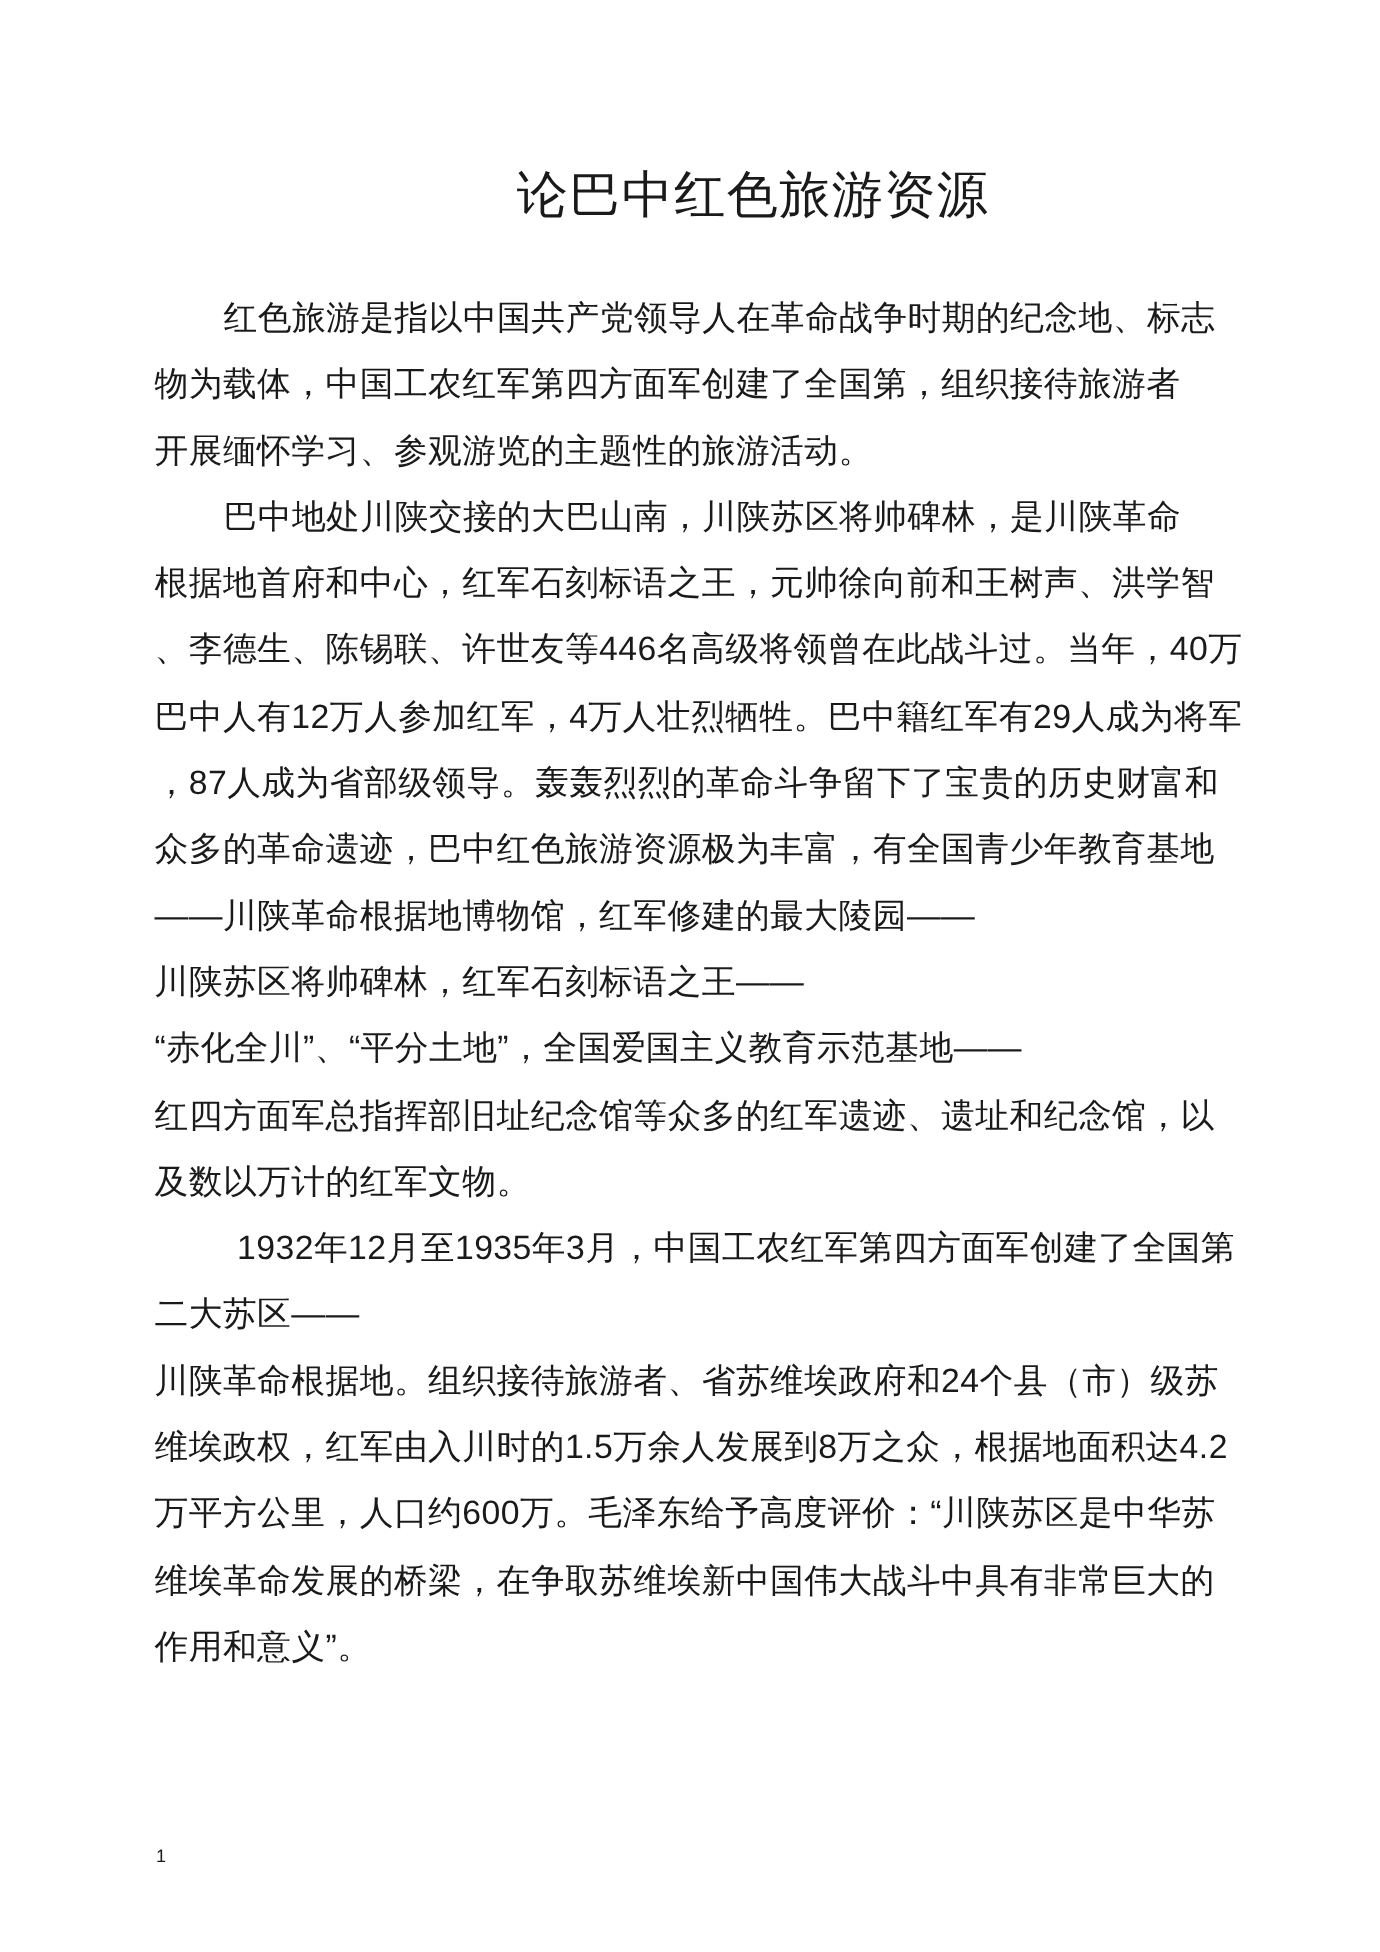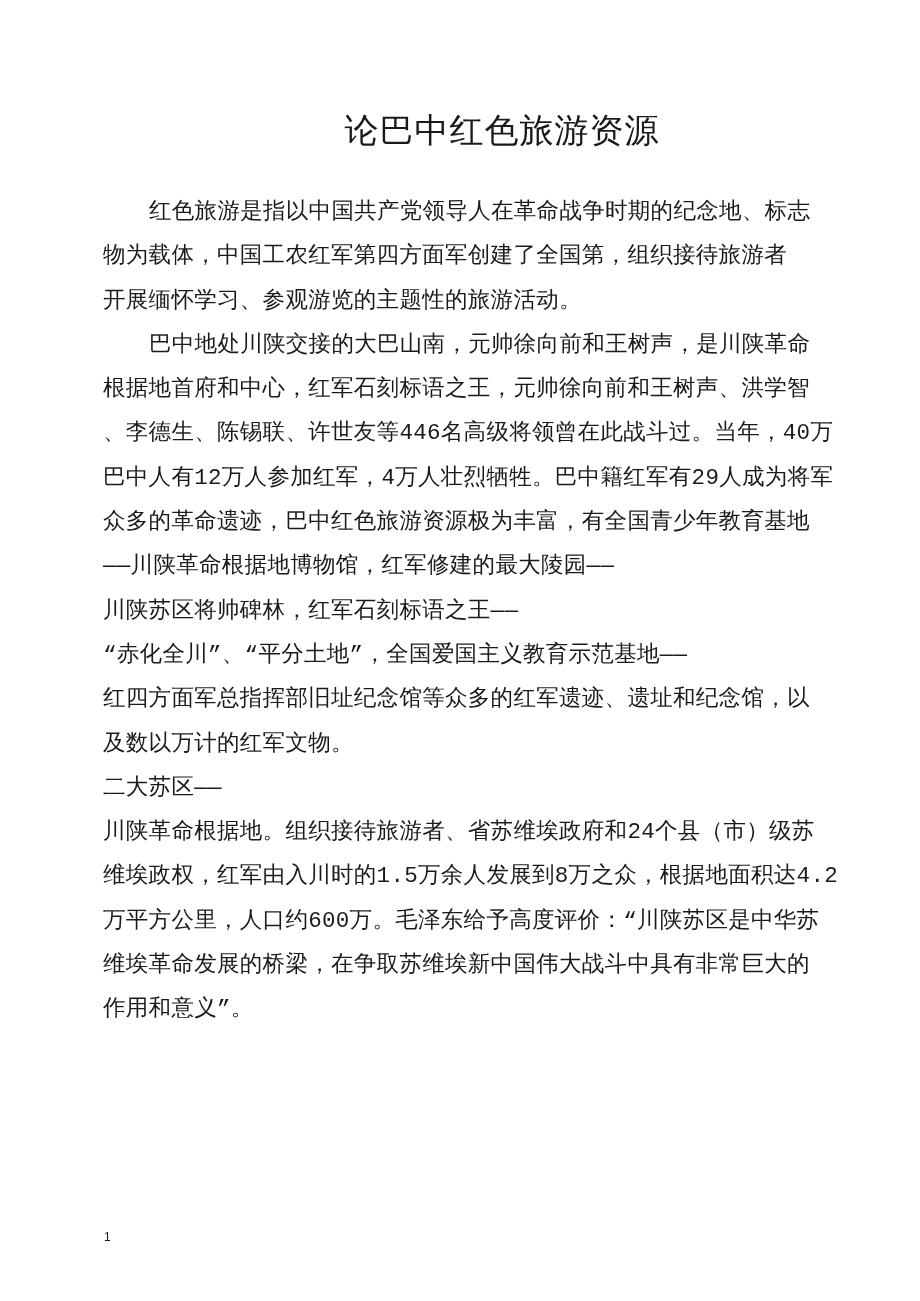--- a/index.html
+++ b/index.html
@@ -5,21 +5,21 @@
   html, body { margin: 0; padding: 0; background: #ffffff; }
   body { width: 920px; height: 1301px; position: relative; overflow: hidden; }
   .page { position: absolute; left: 0; top: 0; width: 920px; height: 1301px; background: #ffffff; }
   .title {
     position: absolute; left: 0; top: 108px; width: 920px; text-align: center;
     font-family: "DejaVu Sans", sans-serif; font-size: 34px; font-weight: 300;
     color: #1a1a1a; letter-spacing: 1px; line-height: 44px; margin-left: 42px;
   }
   .body {
     position: absolute; left: 103px; top: 190px; width: 720px;
-    font-family: Liberation Mono, monospace; font-size: 22.5px; color: #1a1a1a;
+    font-family: Liberation Sans, sans-serif; font-size: 22.5px; color: #1a1a1a;
   }
   .line { height: 44.3px; line-height: 44.3px; white-space: nowrap; overflow: visible; letter-spacing: 0.3px; }
   .indent { padding-left: 46px; }
   .indent2 { padding-left: 55px; }
   .page-number {
     position: absolute; left: 104px; top: 1230px;
     font-family: "Liberation Sans", sans-serif; font-size: 12px; color: #1a1a1a;
   }
 </style>
 </head>
@@ -28,32 +28,34 @@
 <div class="page">
   <div class="title">论巴中红色旅游资源</div>
 
   <div class="body">
     <div>
       <div class="line indent">红色旅游是指以中国共产党领导人在革命战争时期的纪念地、标志</div>
       <div class="line">物为载体，中国工农红军第四方面军创建了全国第，组织接待旅游者</div>
       <div class="line">开展缅怀学习、参观游览的主题性的旅游活动。</div>
     </div>
     <div>
-      <div class="line indent">巴中地处川陕交接的大巴山南，元帅徐向前和王树声，是川陕革命</div>
+      <div class="line indent">巴中地处川陕交接的大巴山南，川陕苏区将帅碑林，是川陕革命</div>
       <div class="line">根据地首府和中心，红军石刻标语之王，元帅徐向前和王树声、洪学智</div>
       <div class="line">、李德生、陈锡联、许世友等446名高级将领曾在此战斗过。当年，40万</div>
       <div class="line">巴中人有12万人参加红军，4万人壮烈牺牲。巴中籍红军有29人成为将军</div>
+      <div class="line">，87人成为省部级领导。轰轰烈烈的革命斗争留下了宝贵的历史财富和</div>
       <div class="line">众多的革命遗迹，巴中红色旅游资源极为丰富，有全国青少年教育基地</div>
       <div class="line">——川陕革命根据地博物馆，红军修建的最大陵园——</div>
       <div class="line">川陕苏区将帅碑林，红军石刻标语之王——</div>
       <div class="line">“赤化全川”、“平分土地”，全国爱国主义教育示范基地——</div>
       <div class="line">红四方面军总指挥部旧址纪念馆等众多的红军遗迹、遗址和纪念馆，以</div>
       <div class="line">及数以万计的红军文物。</div>
     </div>
     <div>
+      <div class="line indent2">1932年12月至1935年3月，中国工农红军第四方面军创建了全国第</div>
       <div class="line">二大苏区——</div>
       <div class="line">川陕革命根据地。组织接待旅游者、省苏维埃政府和24个县（市）级苏</div>
       <div class="line">维埃政权，红军由入川时的1.5万余人发展到8万之众，根据地面积达4.2</div>
       <div class="line">万平方公里，人口约600万。毛泽东给予高度评价：“川陕苏区是中华苏</div>
       <div class="line">维埃革命发展的桥梁，在争取苏维埃新中国伟大战斗中具有非常巨大的</div>
       <div class="line">作用和意义”。</div>
     </div>
   </div>
 
   <div class="page-number">1</div>

